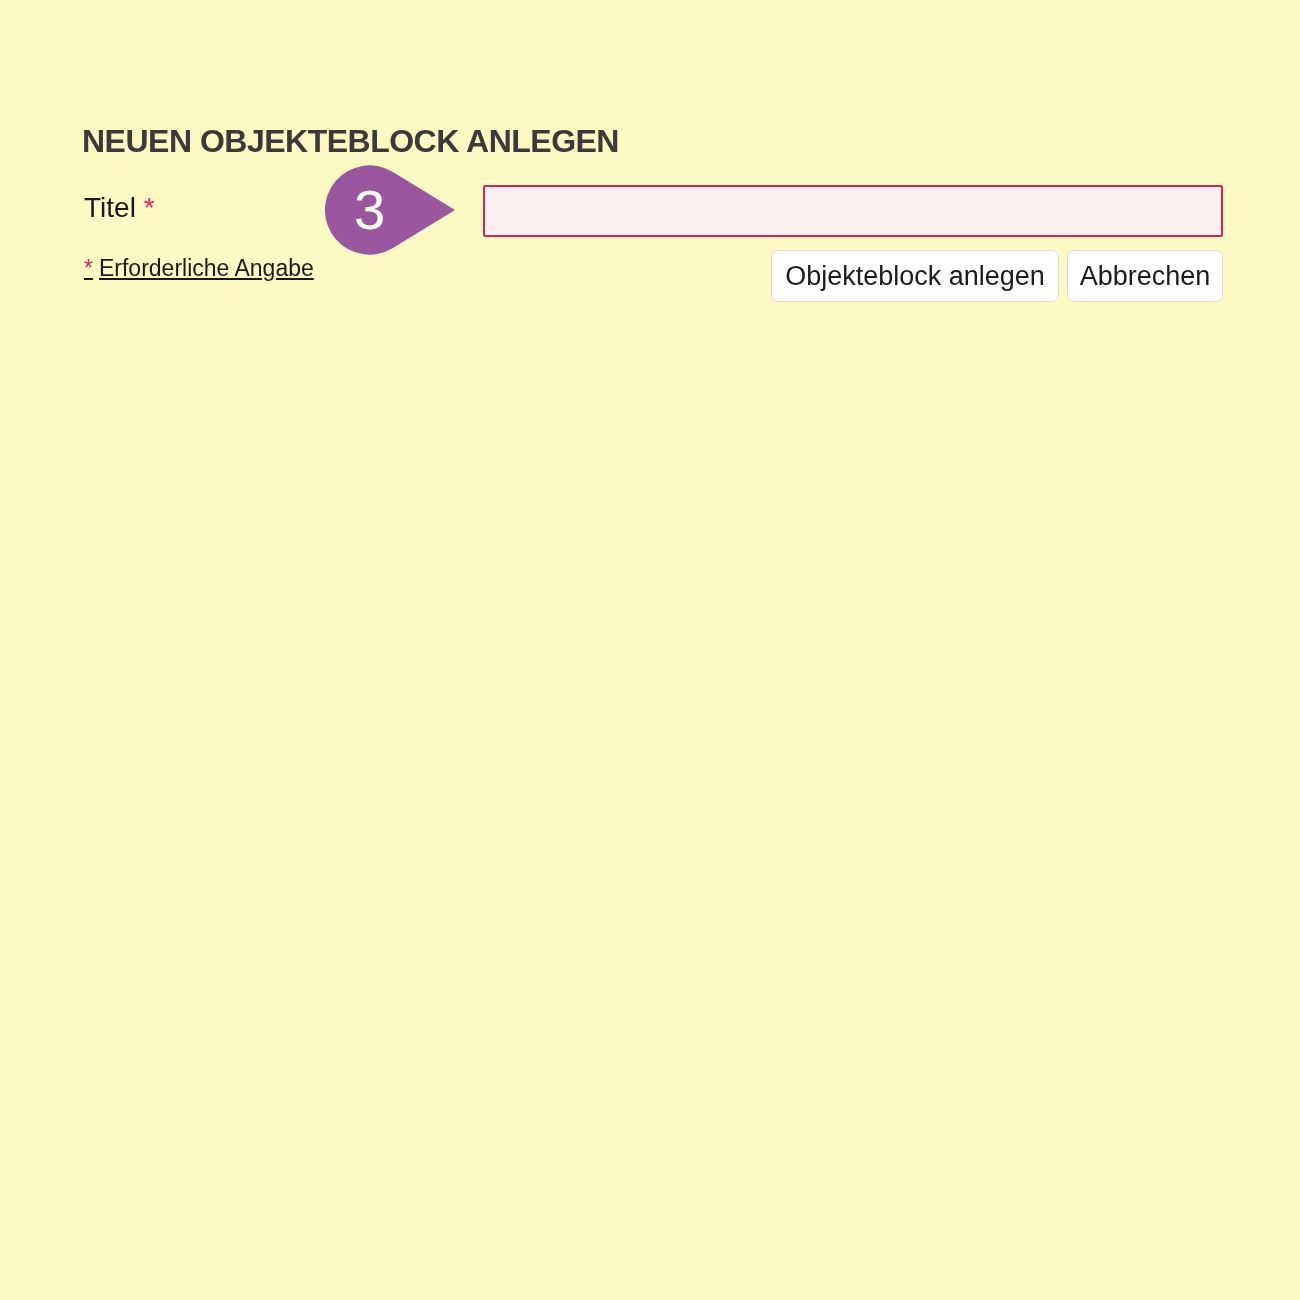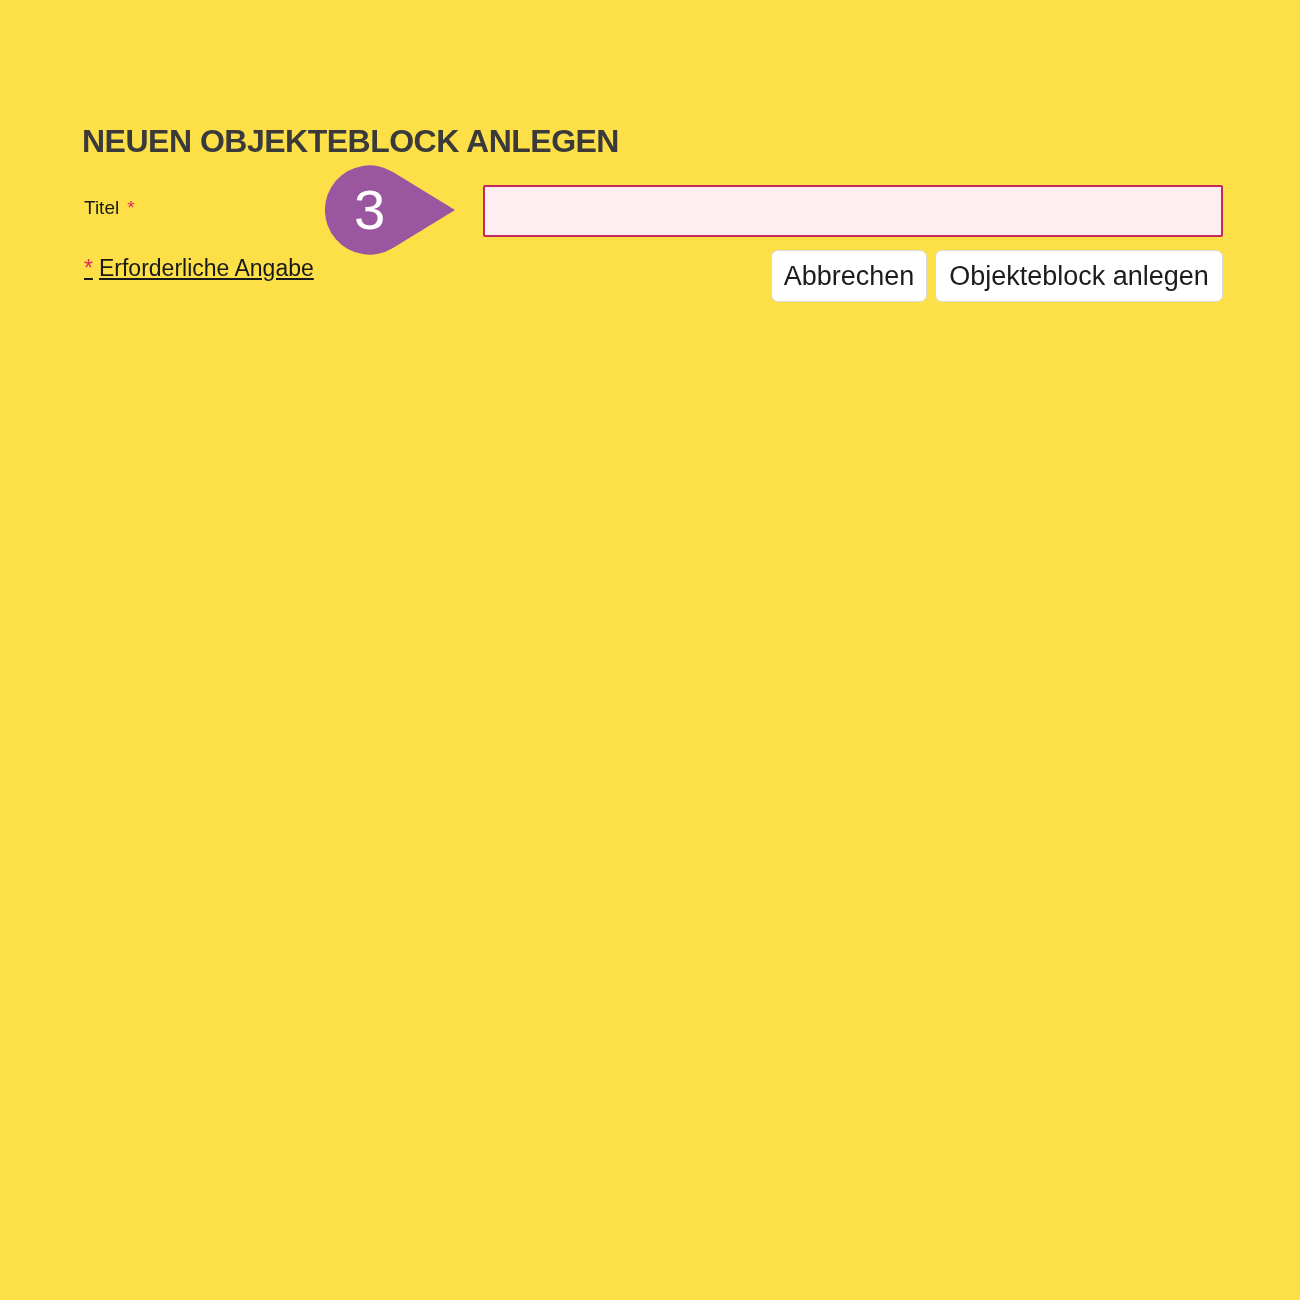--- a/index.html
+++ b/index.html
@@ -5,41 +5,41 @@
   html, body {
     margin: 0;
     padding: 0;
     background: #ffffff;
     font-family: "Liberation Sans", "DejaVu Sans", sans-serif;
   }
   .canvas {
     position: relative;
     width: 1300px;
     height: 1300px;
-    background: #fde047;
+    background: #fef9c3;
     overflow: hidden;
   }
 
   .page-heading {
     position: absolute;
     left: 82px;
     top: 121px;
     font-size: 32px;
     line-height: 40px;
     font-weight: 700;
     letter-spacing: -0.5px;
     color: #3a3a3a;
     white-space: nowrap;
   }
 
   .field-label-row {
     position: absolute;
     left: 84px;
     top: 192px;
-    font-size: 19px;
+    font-size: 28px;
     line-height: 32px;
     color: #191919;
     white-space: nowrap;
   }
   .req-star {
     color: #de2862;
     margin-left: 8px;
   }
 
   .step-marker {
@@ -128,17 +128,17 @@
     </svg>
   </div>
 
   <input class="title-input" type="text" value="" style="">
 
   <div class="required-note">
     <span class="req-star">*</span><span>Erforderliche Angabe</span>
   </div>
 
   <div class="button-row">
+    <button class="btn btn-submit">Objekteblock anlegen</button>
     <button class="btn btn-cancel">Abbrechen</button>
-    <button class="btn btn-submit">Objekteblock anlegen</button>
   </div>
 
 </div>
 
 </body></html>

